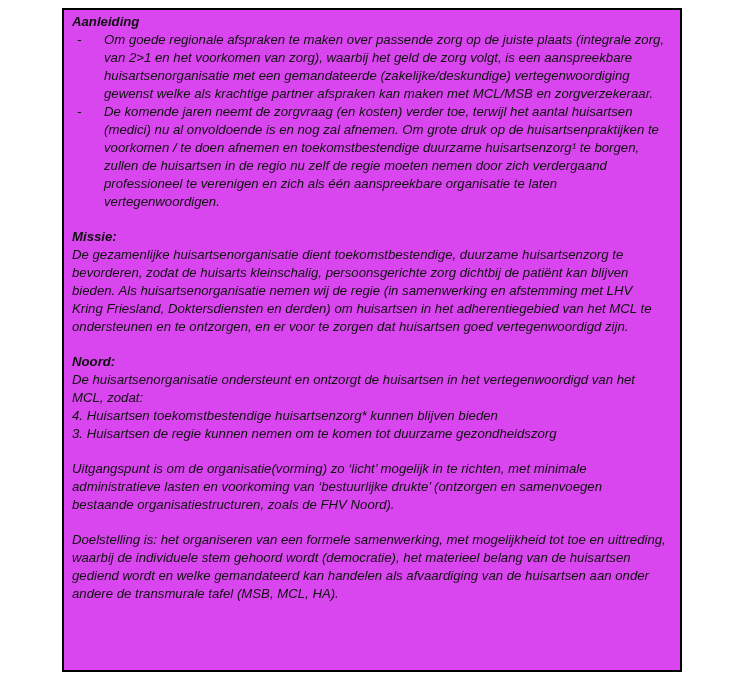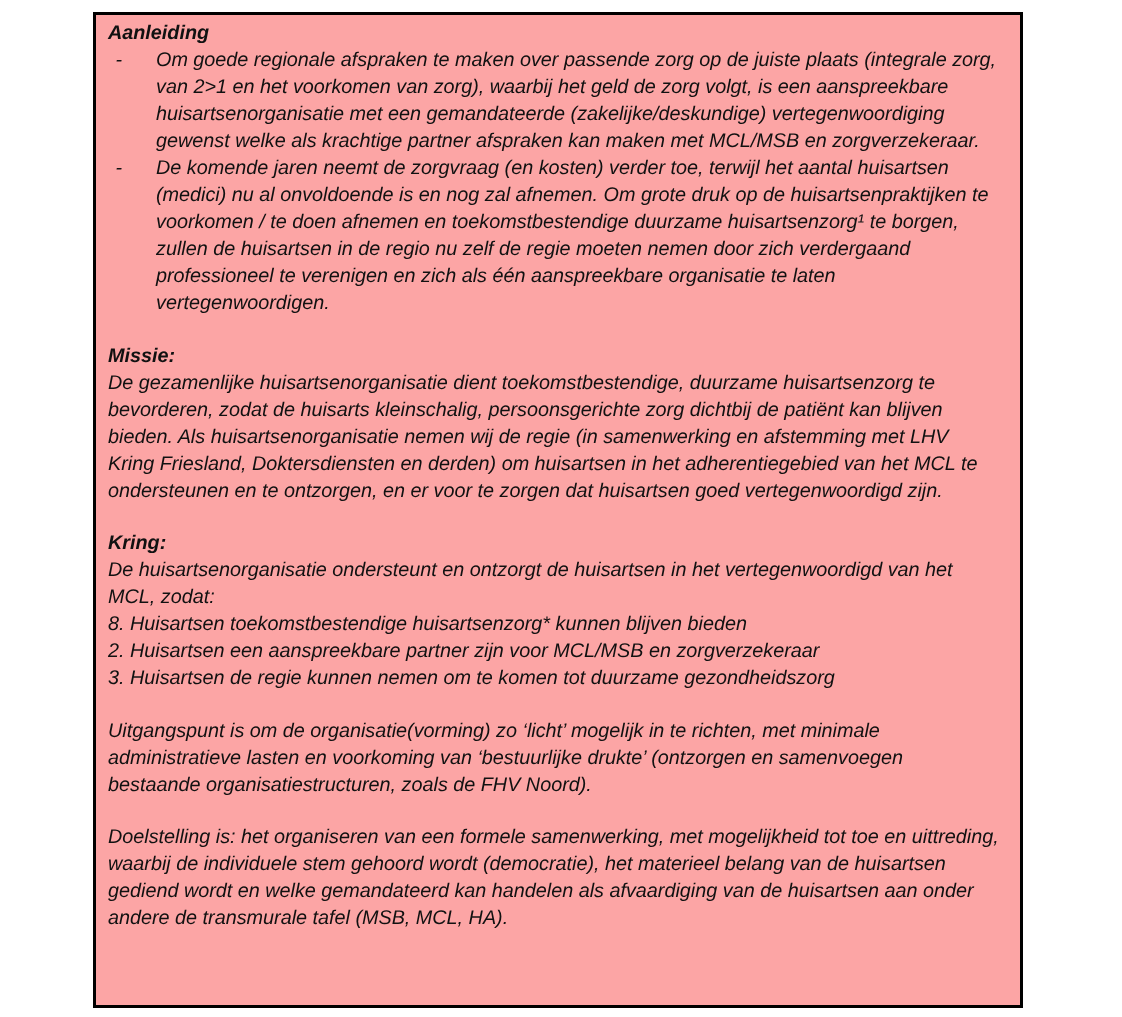--- a/index.html
+++ b/index.html
@@ -7,21 +7,21 @@
   body {
     width: 748px; height: 678px;
     background: #ffffff;
     position: relative;
     font-family: "Liberation Sans", "DejaVu Sans", sans-serif;
   }
   .doc-box {
     position: absolute;
     left: 62px; top: 8px;
     width: 620px; height: 664px;
-    background: #fca5a5;
+    background: #d946ef;
     border: 2px solid #000000;
     padding: 3px 14px 6px 8px;
     overflow: hidden;
     font-style: italic;
     font-size: 13.2px;
     line-height: 18px;
     color: #111111;
   }
   .section { margin-bottom: 17px; }
   .section:last-child { margin-bottom: 0; }
@@ -49,25 +49,24 @@
       </div>
     </div>
   </div>
 
   <div class="section">
     <div class="heading">Missie:</div>
     <div>De gezamenlijke huisartsenorganisatie dient toekomstbestendige, duurzame huisartsenzorg te bevorderen, zodat de huisarts kleinschalig, persoonsgerichte zorg dichtbij de patiënt kan blijven bieden. Als huisartsenorganisatie nemen wij de regie (in samenwerking en afstemming met LHV Kring Friesland, Doktersdiensten en derden) om huisartsen in het adherentiegebied van het MCL te ondersteunen en te ontzorgen, en er voor te zorgen dat huisartsen goed vertegenwoordigd zijn.</div>
   </div>
 
   <div class="section">
-    <div class="heading">Kring:</div>
+    <div class="heading">Noord:</div>
     <div>De huisartsenorganisatie ondersteunt en ontzorgt de huisartsen in het vertegenwoordigd van het MCL, zodat:</div>
     <div>
-      <div>8. Huisartsen toekomstbestendige huisartsenzorg* kunnen blijven bieden</div>
-      <div>2. Huisartsen een aanspreekbare partner zijn voor MCL/MSB en zorgverzekeraar</div>
+      <div>4. Huisartsen toekomstbestendige huisartsenzorg* kunnen blijven bieden</div>
       <div>3. Huisartsen de regie kunnen nemen om te komen tot duurzame gezondheidszorg</div>
     </div>
   </div>
 
 
   <div class="section">
     <div class="para-gap">Uitgangspunt is om de organisatie(vorming) zo ‘licht’ mogelijk in te richten, met minimale administratieve lasten en voorkoming van ‘bestuurlijke drukte’ (ontzorgen en samenvoegen bestaande organisatiestructuren, zoals de FHV Noord).</div>
     <div>Doelstelling is: het organiseren van een formele samenwerking, met mogelijkheid tot toe en uittreding, waarbij de individuele stem gehoord wordt (democratie), het materieel belang van de huisartsen gediend wordt en welke gemandateerd kan handelen als afvaardiging van de huisartsen aan onder andere de transmurale tafel (MSB, MCL, HA).</div>
   </div>
 

